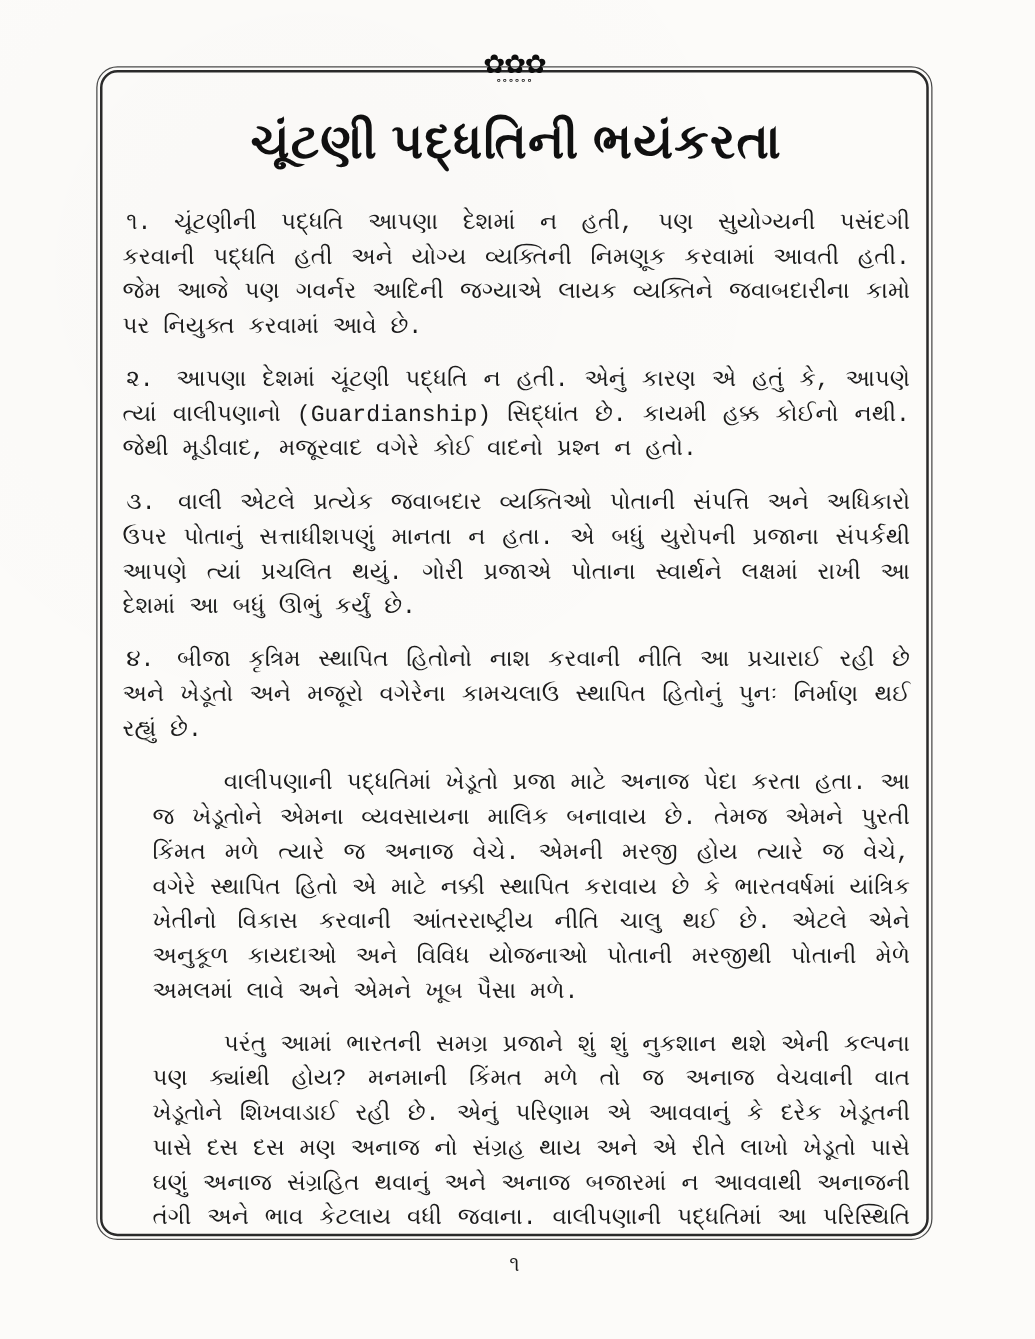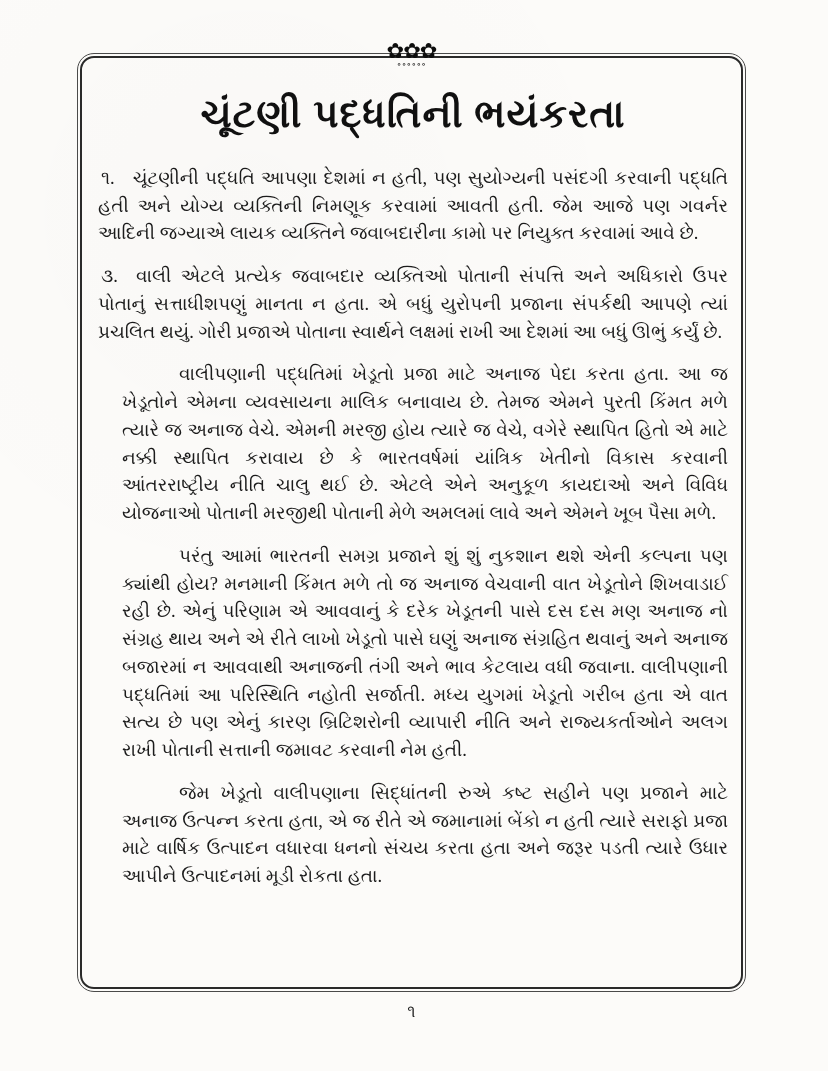--- a/index.html
+++ b/index.html
@@ -41,20 +41,21 @@
     color: #101010;
     margin: 10px 0 28px 0;
     line-height: 1.15;
   }
   .para {
     font-size: 18.5px;
     line-height: 1.5;
     text-align: justify;
     color: #1b1b1b;
     margin: 0 0 15px 0;
+    font-family: Liberation Mono, monospace;
   }
   .para .pnum {
     display: inline-block;
     margin-right: 18px;
     margin-left: 3px;
   }
   .para.indent { text-indent: 57px; margin-left: 24px; }
   .ornament {
     position: absolute;
     top: -17px; left: 50%;
@@ -97,25 +98,31 @@
     </div>
 
     <div class="content">
 
       <h1 class="title">ચૂંટણી પદ્ધતિની ભયંકરતા</h1>
 
       <p class="para">
         <span class="pnum">૧.</span><span class="ptext">ચૂંટણીની પદ્ધતિ આપણા દેશમાં ન હતી, પણ સુયોગ્યની પસંદગી કરવાની પદ્ધતિ હતી અને યોગ્ય વ્યક્તિની નિમણૂક કરવામાં આવતી હતી. જેમ આજે પણ ગવર્નર આદિની જગ્યાએ લાયક વ્યક્તિને જવાબદારીના કામો પર નિયુક્ત કરવામાં આવે છે.</span>
       </p>
 
+      <p class="para">
+        <span class="pnum">૨.</span><span class="ptext">આપણા દેશમાં ચૂંટણી પદ્ધતિ ન હતી. એનું કારણ એ હતું કે, આપણે ત્યાં વાલીપણાનો (Guardianship) સિદ્ધાંત છે. કાયમી હક્ક કોઈનો નથી. જેથી મૂડીવાદ, મજૂરવાદ વગેરે કોઈ વાદનો પ્રશ્ન ન હતો.</span>
+      </p>
 
       <p class="para">
         <span class="pnum">૩.</span><span class="ptext">વાલી એટલે પ્રત્યેક જવાબદાર વ્યક્તિઓ પોતાની સંપત્તિ અને અધિકારો ઉપર પોતાનું સત્તાધીશપણું માનતા ન હતા. એ બધું યુરોપની પ્રજાના સંપર્કથી આપણે ત્યાં પ્રચલિત થયું. ગોરી પ્રજાએ પોતાના સ્વાર્થને લક્ષમાં રાખી આ દેશમાં આ બધું ઊભું કર્યું છે.</span>
       </p>
 
+      <p class="para">
+        <span class="pnum">૪.</span><span class="ptext">બીજા કૃત્રિમ સ્થાપિત હિતોનો નાશ કરવાની નીતિ આ પ્રચારાઈ રહી છે અને ખેડૂતો અને મજૂરો વગેરેના કામચલાઉ સ્થાપિત હિતોનું પુનઃ નિર્માણ થઈ રહ્યું છે.</span>
+      </p>
 
       <p class="para indent">
         <span class="ptext">વાલીપણાની પદ્ધતિમાં ખેડૂતો પ્રજા માટે અનાજ પેદા કરતા હતા. આ જ ખેડૂતોને એમના વ્યવસાયના માલિક બનાવાય છે. તેમજ એમને પુરતી કિંમત મળે ત્યારે જ અનાજ વેચે. એમની મરજી હોય ત્યારે જ વેચે, વગેરે સ્થાપિત હિતો એ માટે નક્કી સ્થાપિત કરાવાય છે કે ભારતવર્ષમાં યાંત્રિક ખેતીનો વિકાસ કરવાની આંતરરાષ્ટ્રીય નીતિ ચાલુ થઈ છે. એટલે એને અનુકૂળ કાયદાઓ અને વિવિધ યોજનાઓ પોતાની મરજીથી પોતાની મેળે અમલમાં લાવે અને એમને ખૂબ પૈસા મળે.</span>
       </p>
 
       <p class="para indent">
         <span class="ptext">પરંતુ આમાં ભારતની સમગ્ર પ્રજાને શું શું નુકશાન થશે એની કલ્પના પણ ક્યાંથી હોય? મનમાની કિંમત મળે તો જ અનાજ વેચવાની વાત ખેડૂતોને શિખવાડાઈ રહી છે. એનું પરિણામ એ આવવાનું કે દરેક ખેડૂતની પાસે દસ દસ મણ અનાજ નો સંગ્રહ થાય અને એ રીતે લાખો ખેડૂતો પાસે ઘણું અનાજ સંગ્રહિત થવાનું અને અનાજ બજારમાં ન આવવાથી અનાજની તંગી અને ભાવ કેટલાય વધી જવાના. વાલીપણાની પદ્ધતિમાં આ પરિસ્થિતિ નહોતી સર્જાતી. મધ્ય યુગમાં ખેડૂતો ગરીબ હતા એ વાત સત્ય છે પણ એનું કારણ બ્રિટિશરોની વ્યાપારી નીતિ અને રાજ્યકર્તાઓને અલગ રાખી પોતાની સત્તાની જમાવટ કરવાની નેમ હતી.</span>
       </p>
 
       <p class="para indent">

